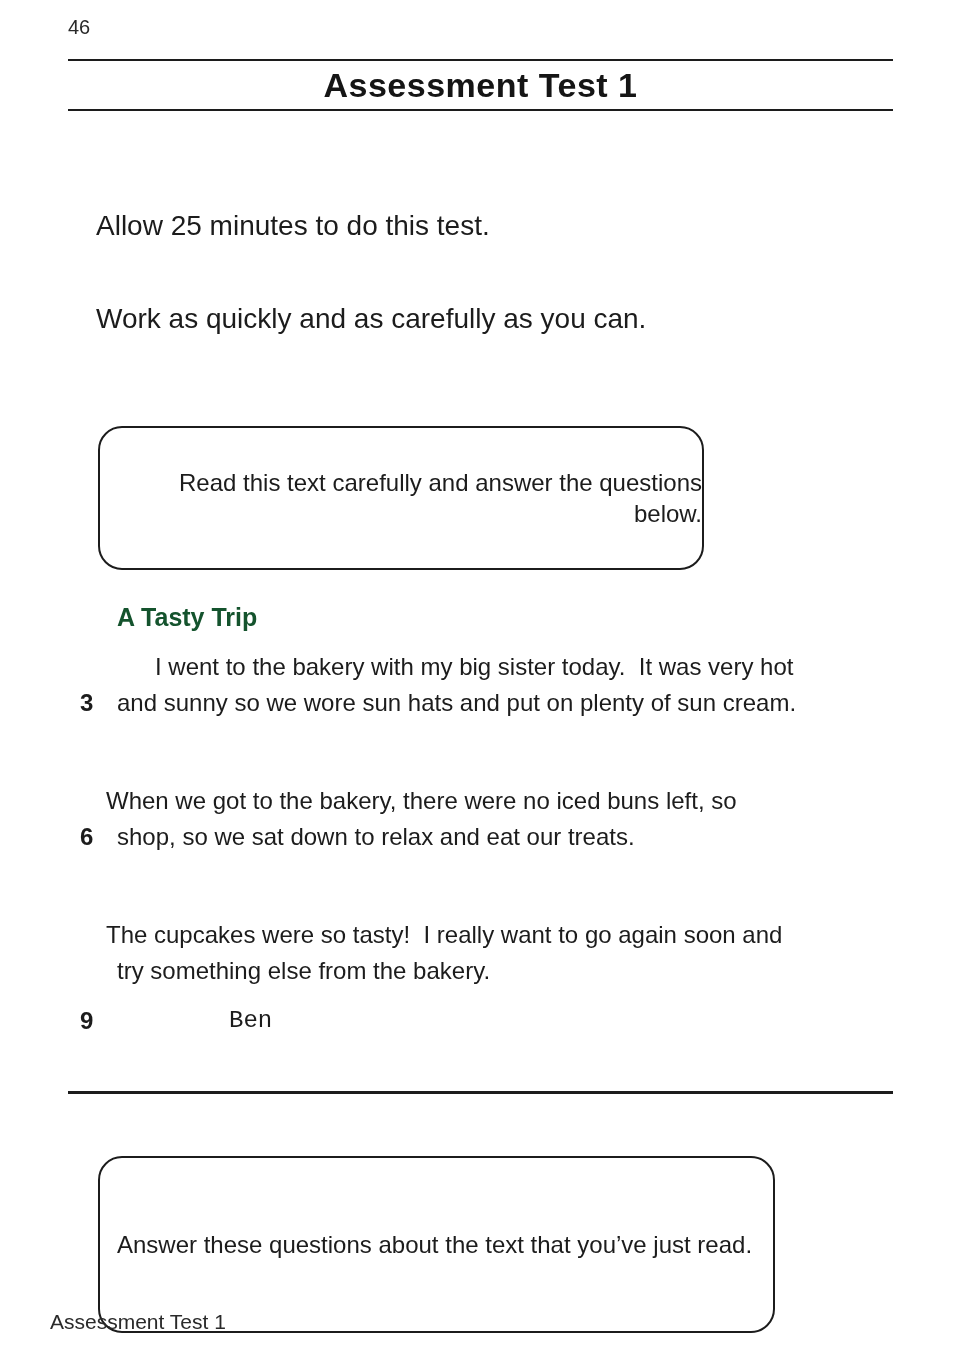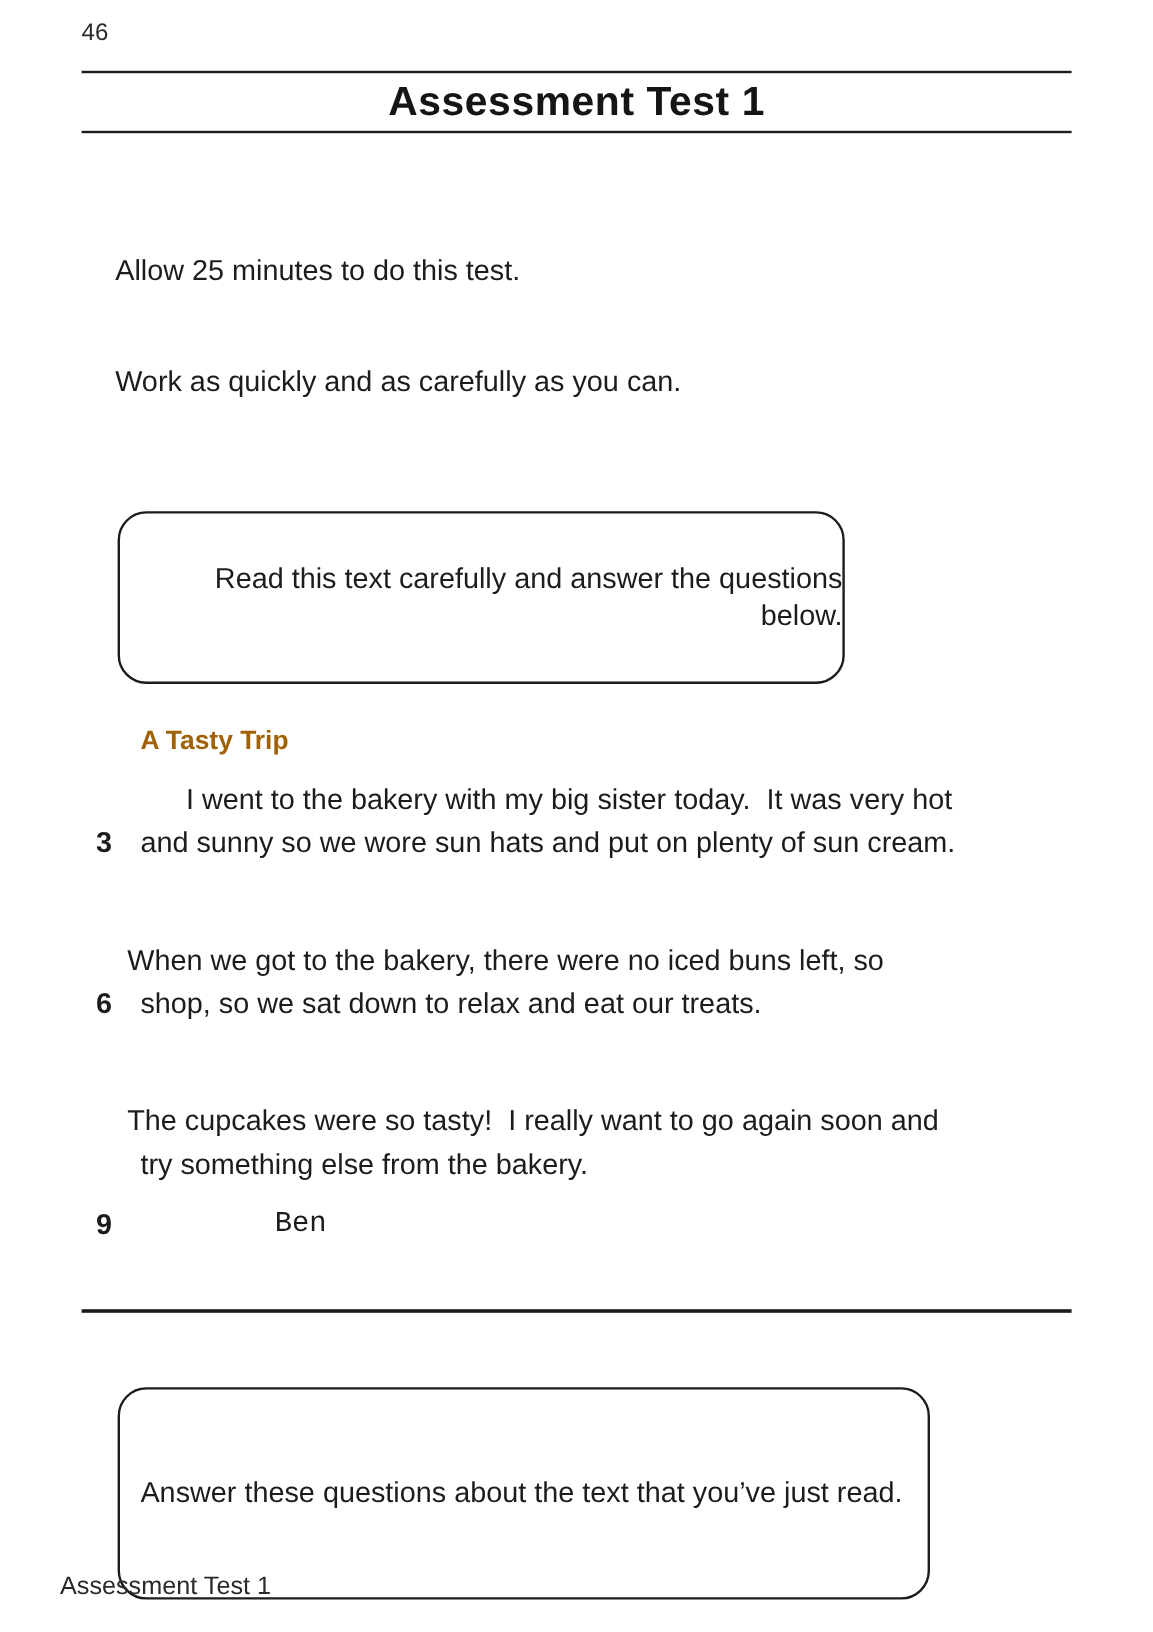--- a/index.html
+++ b/index.html
@@ -28,21 +28,21 @@
   .page-title {
     font-size: 34px;
     font-weight: 700;
     text-align: center;
     line-height: 48px;
     letter-spacing: 0.5px;
     color: #151515;
   }
   .instructions {
     margin: 37px 0 0 96px;
-    font-size: 24px;
+    font-size: 28px;
     line-height: 31px;
     white-space: pre-wrap;
   }
   .callout {
     border: 2.5px solid #1c1c1c;
     border-radius: 24px;
     font-size: 24px;
     line-height: 31px;
     white-space: pre-wrap;
   }
@@ -52,24 +52,24 @@
     padding: 8px 0 8px 17px;
     text-align: right;
   }
   .callout-answer {
     margin: 62px 0 0 98px;
     width: 677px;
     padding: 9px 14px 9px 17px;
   }
   .passage-title {
     margin: 30px 0 0 117px;
-    font-size: 22px;
+    font-size: 25px;
     font-weight: 700;
     line-height: 34px;
-    color: #a16207;
+    color: #14532d;
   }
   .salutation {
     margin: 39px 0 0 117px;
     font-size: 24px;
     line-height: 28px;
   }
   .passage {
     margin: 15px 0 0 68px;
     font-size: 24px;
   }

